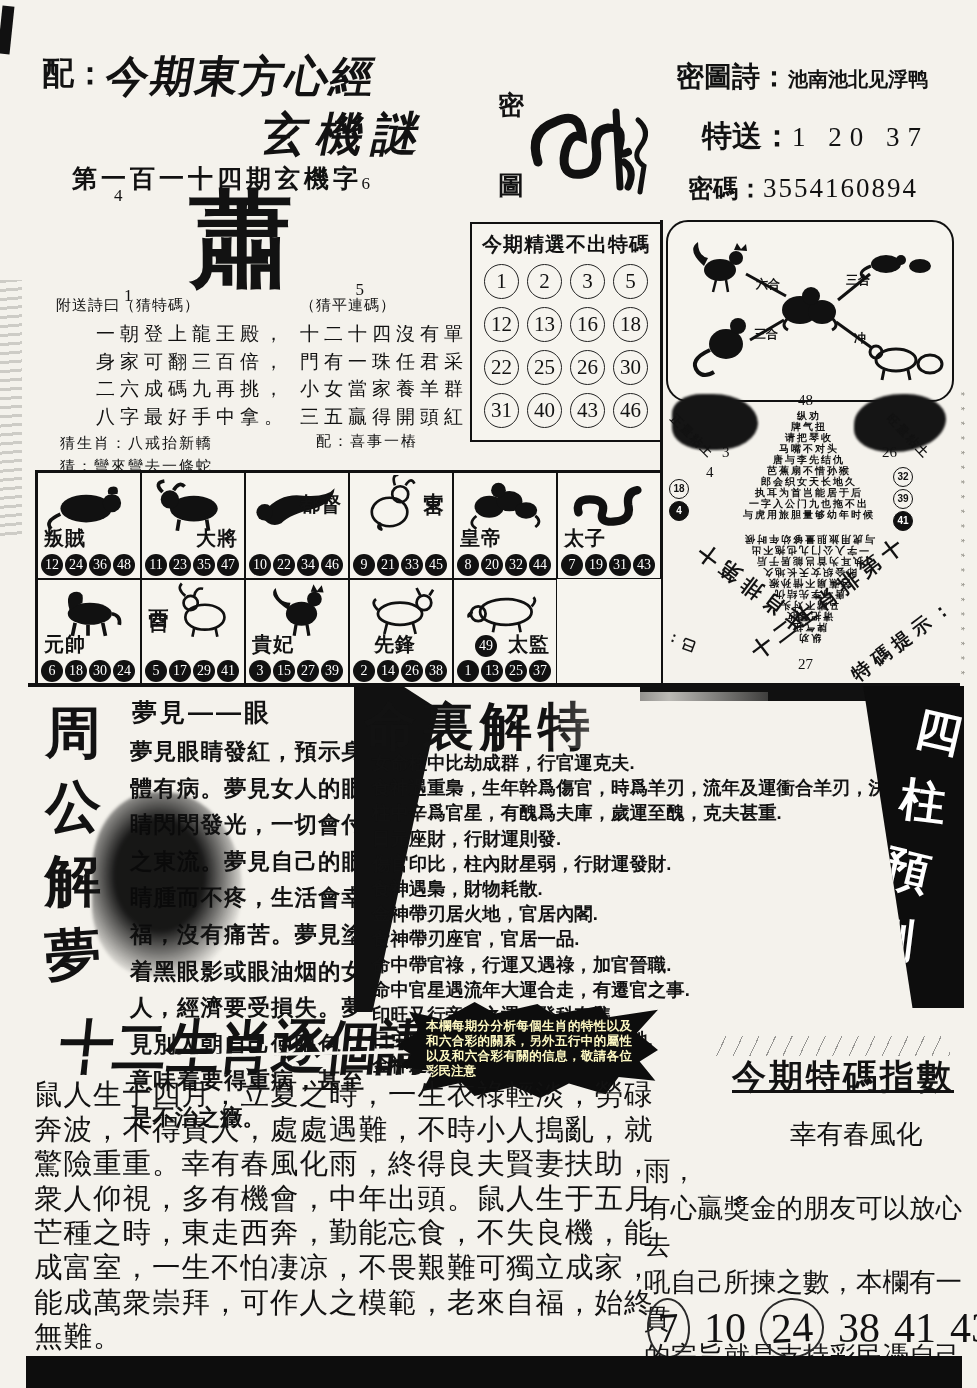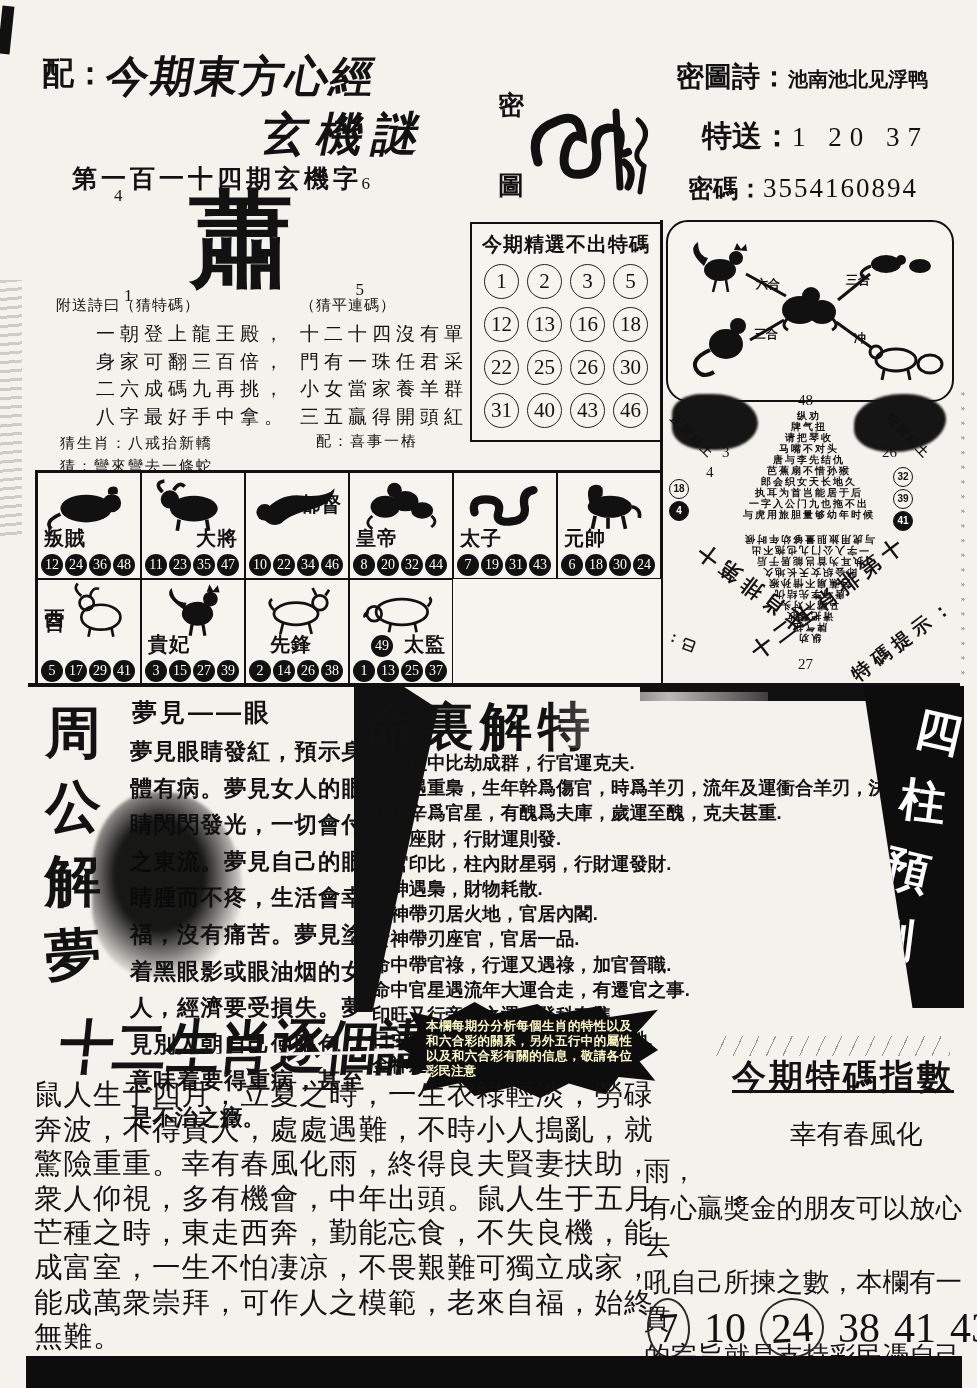--- a/index.html
+++ b/index.html
@@ -293,20 +293,30 @@
       <span class="zcirc"><span class="black-circle">11</span><span class="black-circle">23</span><span class="black-circle">35</span><span class="black-circle">47</span></span>
     </div>
     <div class="zcell lbl-right">
       <svg width="92" height="58" viewBox="0 0 100 62" fill="#111">
           <path d="M12 44 Q30 18 58 22 Q84 24 92 14 Q90 30 70 36 Q44 42 34 52 Q22 58 12 44Z"></path>
           <circle cx="16" cy="40" r="9"></circle>
         </svg>
       <span class="zlabel" style="bottom:auto;top:18px;">都督</span>
       <span class="zcirc"><span class="black-circle">10</span><span class="black-circle">22</span><span class="black-circle">34</span><span class="black-circle">46</span></span>
     </div>
+    <div class="zcell lbl-vert-r">
+      <svg width="80" height="58" viewBox="0 0 90 62" fill="none" stroke="#111" stroke-width="3">
+          <ellipse cx="40" cy="40" rx="20" ry="16"></ellipse>
+          <circle cx="52" cy="20" r="9"></circle>
+          <path d="M46 10 q-4 -12 4 -12 M58 10 q6 -10 10 -2"></path>
+          <path d="M30 52 q-6 6 2 8" fill="#111"></path>
+        </svg>
+      <span class="zlabel">東宮</span>
+      <span class="zcirc"><span class="black-circle">9</span><span class="black-circle">21</span><span class="black-circle">33</span><span class="black-circle">45</span></span>
+    </div>
     <div class="zcell">
       <svg width="92" height="58" viewBox="0 0 100 62" fill="#111">
           <ellipse cx="34" cy="34" rx="16" ry="12"></ellipse>
           <ellipse cx="56" cy="28" rx="14" ry="11"></ellipse>
           <ellipse cx="74" cy="38" rx="12" ry="9"></ellipse>
           <circle cx="44" cy="16" r="8"></circle>
           <path d="M20 44 q-10 8 0 14 M84 44 q8 6 0 12" stroke="#111" stroke-width="3" fill="none"></path>
         </svg>
       <span class="zlabel">皇帝</span>
       <span class="zcirc"><span class="black-circle">8</span><span class="black-circle">20</span><span class="black-circle">32</span><span class="black-circle">44</span></span>

